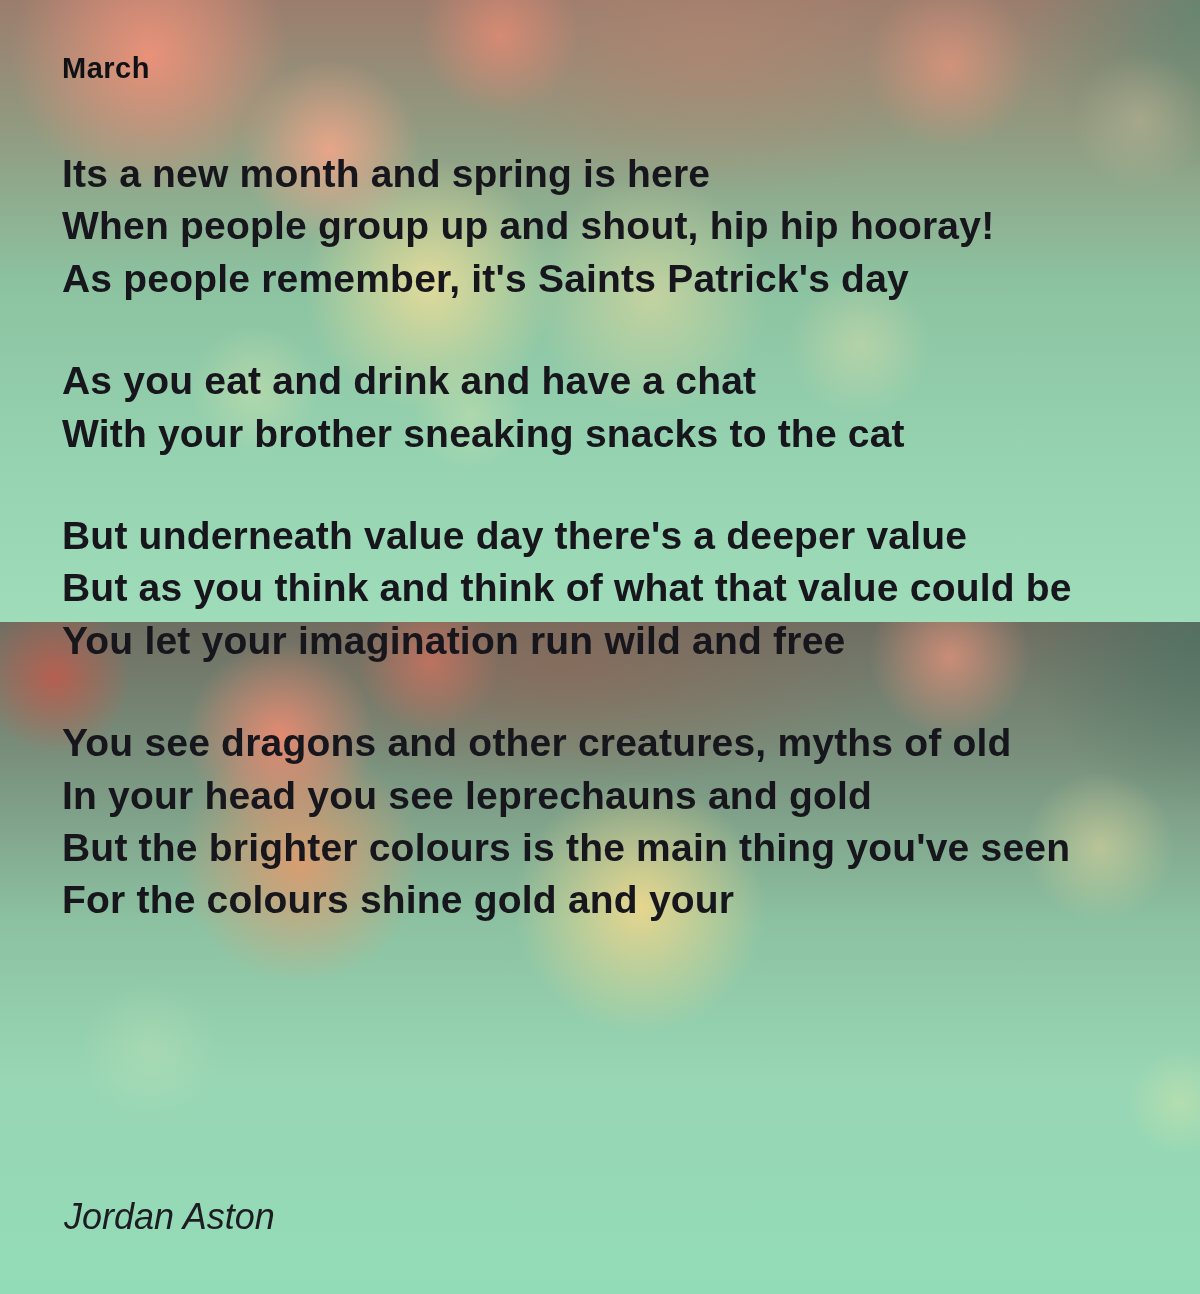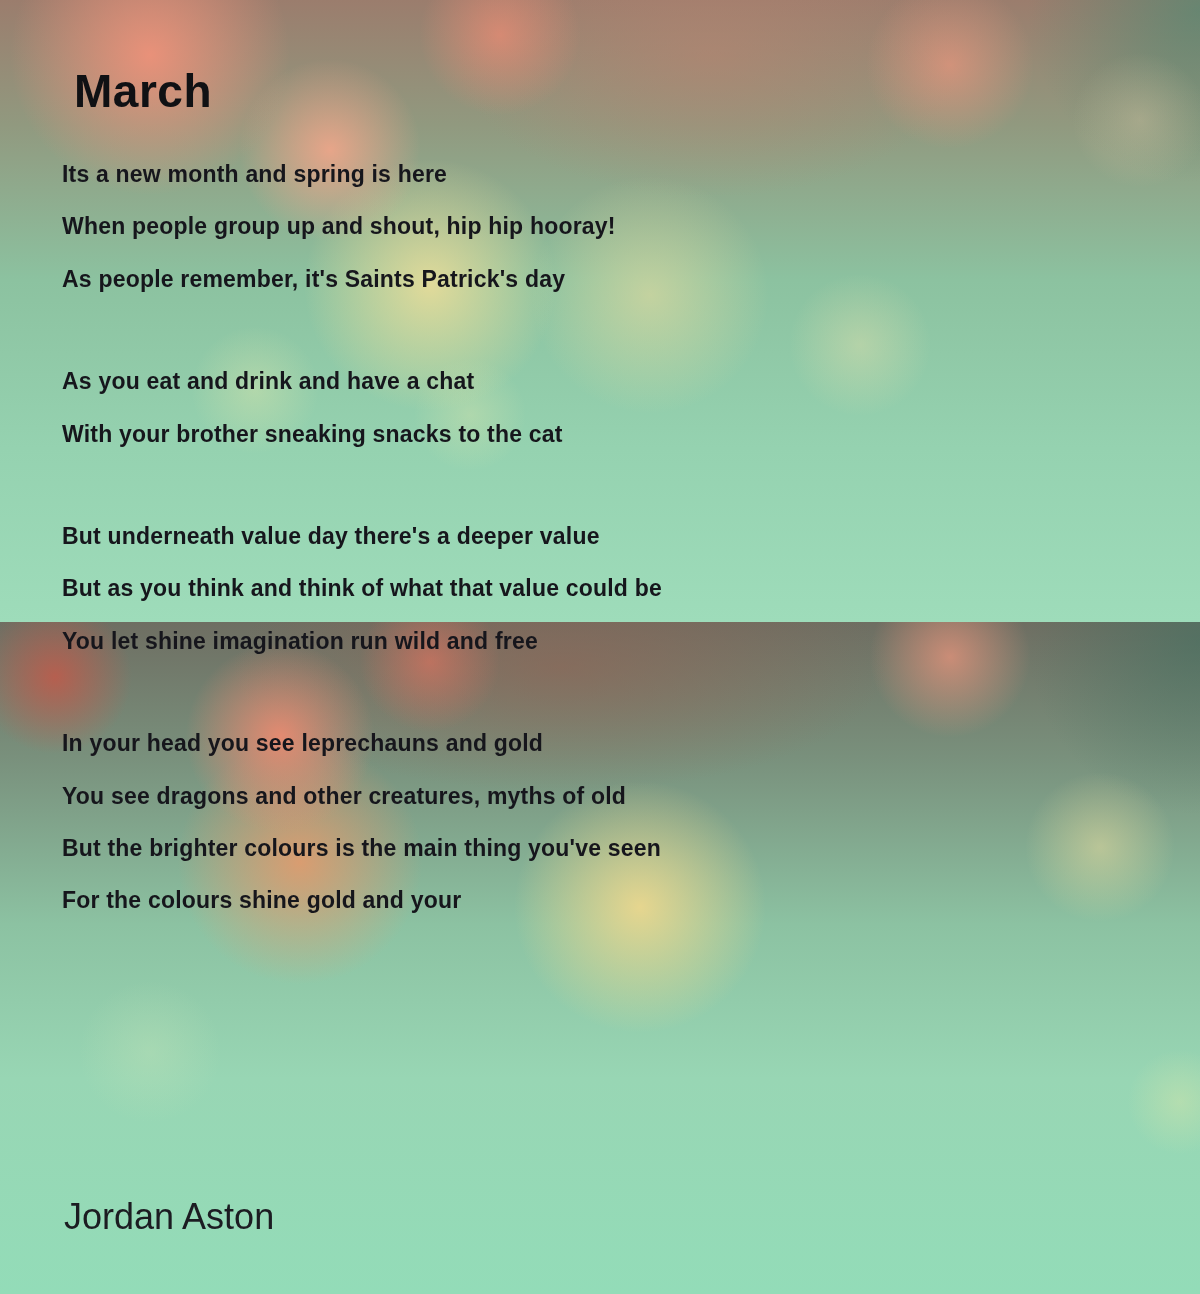--- a/index.html
+++ b/index.html
@@ -42,33 +42,33 @@
       radial-gradient(circle 170px at 300px 240px, rgba(238,152,104,0.80), rgba(238,152,104,0) 72%),
       radial-gradient(circle 180px at 640px 285px, rgba(246,218,140,0.85), rgba(246,218,140,0) 70%),
       radial-gradient(circle 100px at 1100px 225px, rgba(238,222,158,0.50), rgba(238,222,158,0) 75%),
       radial-gradient(circle 95px  at 150px 430px, rgba(192,226,182,0.40), rgba(192,226,182,0) 75%),
       radial-gradient(circle 70px  at 1180px 480px, rgba(214,230,170,0.45), rgba(214,230,170,0) 75%),
       radial-gradient(circle 230px at 1200px 20px, rgba(62,112,96,0.55), rgba(62,112,96,0) 75%),
       linear-gradient(180deg, #6e6e62 0%, #79907c 20%, #8cc2a2 45%, #98d6b4 68%, #93dcb8 100%);
   }
   
   .title {
-    position: absolute; left: 62px; top: 52px; margin: 12px;
-    font-size: 46px; font-weight: bold; color: #101114; letter-spacing: 0.5px;
+    position: absolute; left: 62px; top: 52px; margin: 0;
+    font-size: 29px; font-weight: bold; color: #101114; letter-spacing: 0.5px;
   }
   .poem { position: absolute; left: 62px; top: 148px; }
   .stanza {
     margin: 0 0 50px 0;
-    font-size: 23px; font-weight: bold; line-height: 52.4px;
+    font-size: 39px; font-weight: bold; line-height: 52.4px;
     color: #16161c; letter-spacing: 0.2px;
   }
   .line { display: block; white-space: nowrap; }
   .author {
     position: absolute; left: 64px; top: 1196px;
-    font-size: 36px; font-weight: normal; color: #1c1c22;
+    font-size: 36px; font-style: italic; font-weight: normal; color: #1c1c22;
   }
 </style>
 </head>
 <body>
 
 <div class="canvas">
 
   <div class="bg bg-top"></div>
   <div class="bg bg-bottom"></div>
 
@@ -80,25 +80,25 @@
       <span class="line">When people group up and shout, hip hip hooray!</span>
       <span class="line">As people remember, it's Saints Patrick's day</span>
     </p>
     <p class="stanza">
       <span class="line">As you eat and drink and have a chat</span>
       <span class="line">With your brother sneaking snacks to the cat</span>
     </p>
     <p class="stanza">
       <span class="line">But underneath value day there's a deeper value</span>
       <span class="line">But as you think and think of what that value could be</span>
-      <span class="line">You let shine imagination run wild and free</span>
+      <span class="line">You let your imagination run wild and free</span>
     </p>
     <p class="stanza">
+      <span class="line">You see dragons and other creatures, myths of old</span>
       <span class="line">In your head you see leprechauns and gold</span>
-      <span class="line">You see dragons and other creatures, myths of old</span>
       <span class="line">But the brighter colours is the main thing you've seen</span>
       <span class="line">For the colours shine gold and your</span>
     </p>
   </div>
 
   <div class="author">Jordan Aston</div>
 
 </div>
 
 </body></html>

